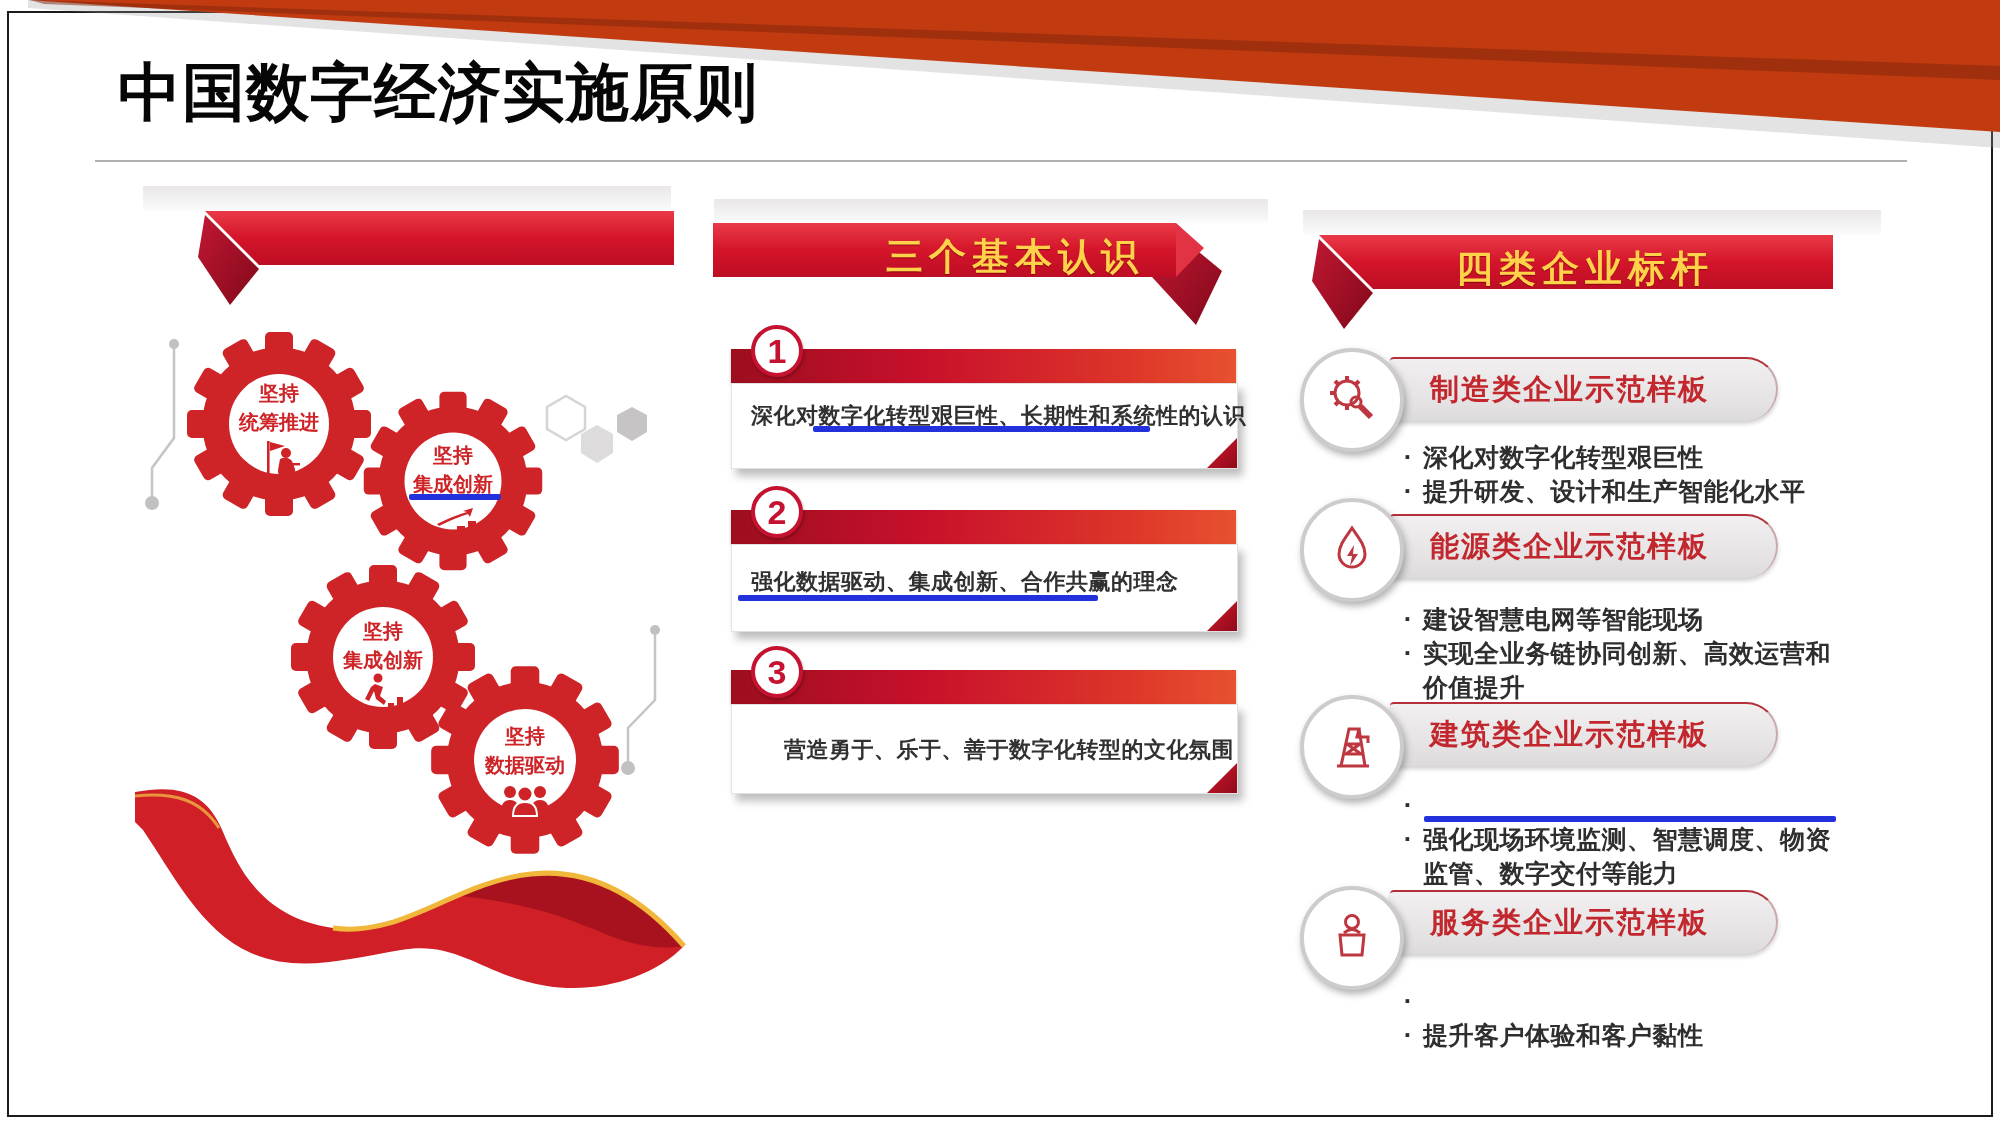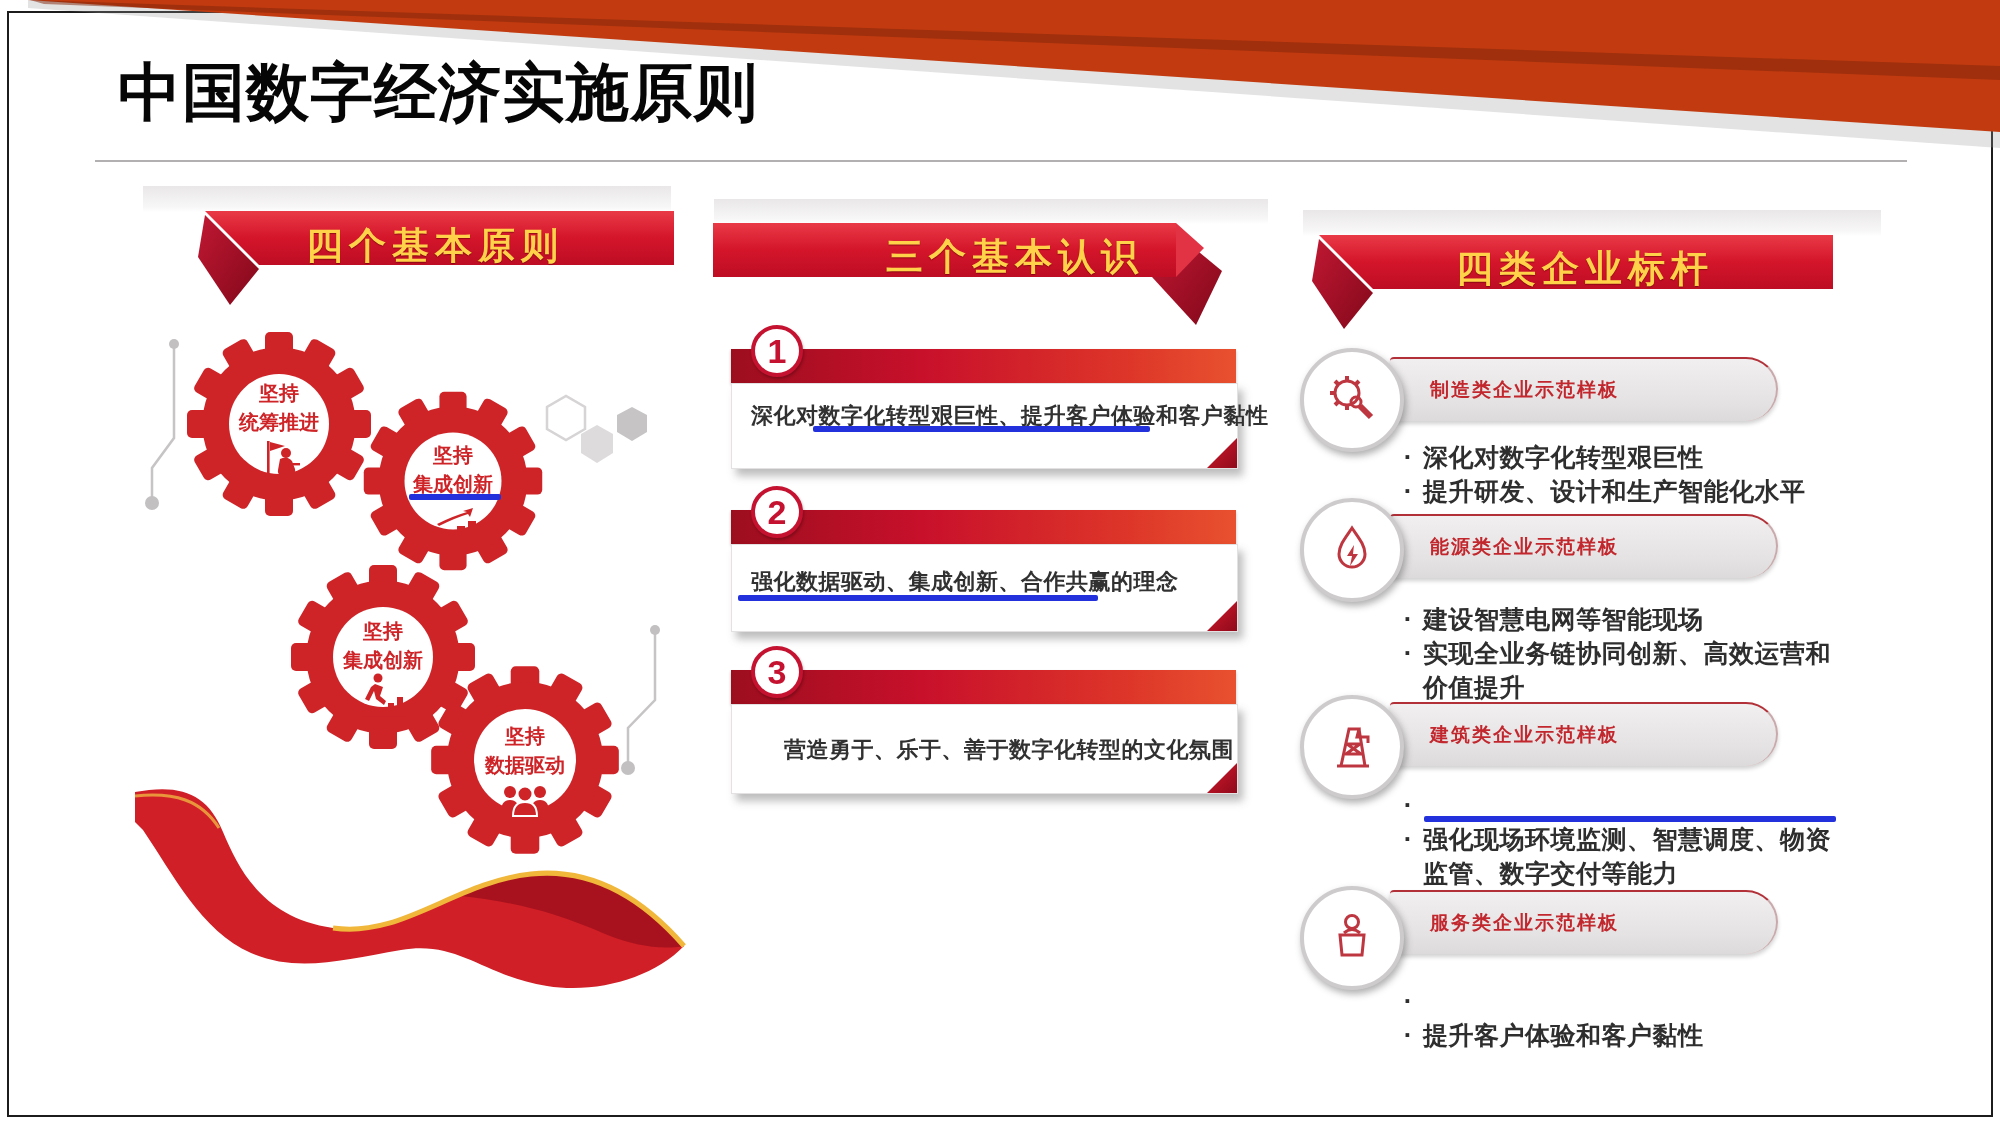--- a/index.html
+++ b/index.html
@@ -33,21 +33,21 @@
               box-sizing:border-box;display:flex;align-items:center;justify-content:center;
               color:#c41230;font-weight:800;font-size:34px;box-shadow:1px 2px 3px rgba(0,0,0,.25);}
   .mid-text{z-index:5;font-size:22px;font-weight:700;color:#313131;letter-spacing:.5px;white-space:nowrap;}
   .blue-underline{z-index:5;height:6px;background:#2331dc;border-radius:2px;}
   
   .cat-bar{z-index:3;width:388px;height:64px;box-sizing:border-box;
            background:linear-gradient(180deg,#f1eff0 0%,#e4e2e3 70%,#dcdadb 100%);
            border-top:2px solid #b23038;border-right:2px solid #c9a9ab;
            border-radius:4px 32px 32px 4px;box-shadow:0 3px 4px rgba(0,0,0,.18);
            display:flex;align-items:center;padding-left:40px;}
-  .cat-title{color:#c1272d;font-weight:800;font-size:19px;letter-spacing:2px;}
+  .cat-title{color:#c1272d;font-weight:800;font-size:29px;letter-spacing:2px;}
   .cat-medallion{z-index:5;width:104px;height:104px;border-radius:50%;background:#ffffff;
                  border:4px solid #cecbcc;box-sizing:border-box;
                  box-shadow:2px 4px 7px rgba(60,60,60,.4), inset 0 0 0 3px #ffffff;
                  display:flex;align-items:center;justify-content:center;}
   .bullets{z-index:4;width:470px;}
   .bullet-row{display:flex;align-items:flex-start;}
   .bullet-dot{width:30px;text-align:center;font-size:26px;font-weight:800;color:#2e2e2e;line-height:34px;flex:0 0 30px;}
   .bullet-text{font-size:25px;font-weight:700;color:#2e2e2e;line-height:34px;letter-spacing:.5px;width:418px;}
 </style>
 </head>
@@ -140,21 +140,20 @@
       <path d="M684,946 C637,892 587,868 531,874 C505,877 483,886 461,896
                C515,902 555,912 605,934 C635,946 661,950 684,946 Z" fill="#a8121e"></path>
       <path d="M333,928 C403,938 455,882 531,874 C587,868 637,892 684,946" fill="none" stroke="#f0b73b" stroke-width="5"></path>
       <path d="M135,796 C175,792 201,800 219,828" fill="none" stroke="#e9953b" stroke-width="3"></path>
     </g>
   </svg>
 
   <div class="abs" id="page-title">中国数字经济实施原则</div>
   <div class="abs" id="title-rule"></div>
 
-  <div class="abs banner-text" style="left:245px;top:221px;width:380px;">四个基本原则</div>
   <div class="abs banner-text" style="left:825px;top:232px;width:380px;">三个基本认识</div>
   <div class="abs banner-text" style="left:1395px;top:244px;width:380px;text-align:center;">四类企业标杆</div>
 
   <div class="abs gear-label" style="left:189px;top:379px;">
     <div>坚持</div>
     <div>统筹推进</div>
   </div>
   <div class="abs gear-label" style="left:363px;top:441px;">
     <div>坚持</div>
     <div>集成创新</div>
@@ -207,21 +206,21 @@
       <rect x="8" y="37" width="36" height="3"></rect>
     </svg>
   </div>
 
   <div class="abs mid-band" style="left:731px;top:349px;"></div>
   <div class="abs mid-box" style="left:731px;top:383px;height:84px;"></div>
   <div class="abs mid-fold" style="left:1207px;top:438px;"></div>
   <div class="abs num-circle" style="left:751px;top:325px;">
     <span>1</span>
   </div>
-  <div class="abs mid-text" style="left:751px;top:401px;">深化对数字化转型艰巨性、提升客户体验和客户黏性</div>
+  <div class="abs mid-text" style="left:751px;top:401px;">深化对数字化转型艰巨性、长期性和系统性的认识</div>
   <div class="abs blue-underline" style="left:813px;top:426px;width:337px;"></div>
 
   <div class="abs mid-band" style="left:731px;top:510px;"></div>
   <div class="abs mid-box" style="left:731px;top:544px;height:86px;"></div>
   <div class="abs mid-fold" style="left:1207px;top:601px;"></div>
   <div class="abs num-circle" style="left:751px;top:486px;">
     <span>2</span>
   </div>
   <div class="abs mid-text" style="left:751px;top:567px;">强化数据驱动、集成创新、合作共赢的理念</div>
   <div class="abs blue-underline" style="left:738px;top:595px;width:360px;"></div>

